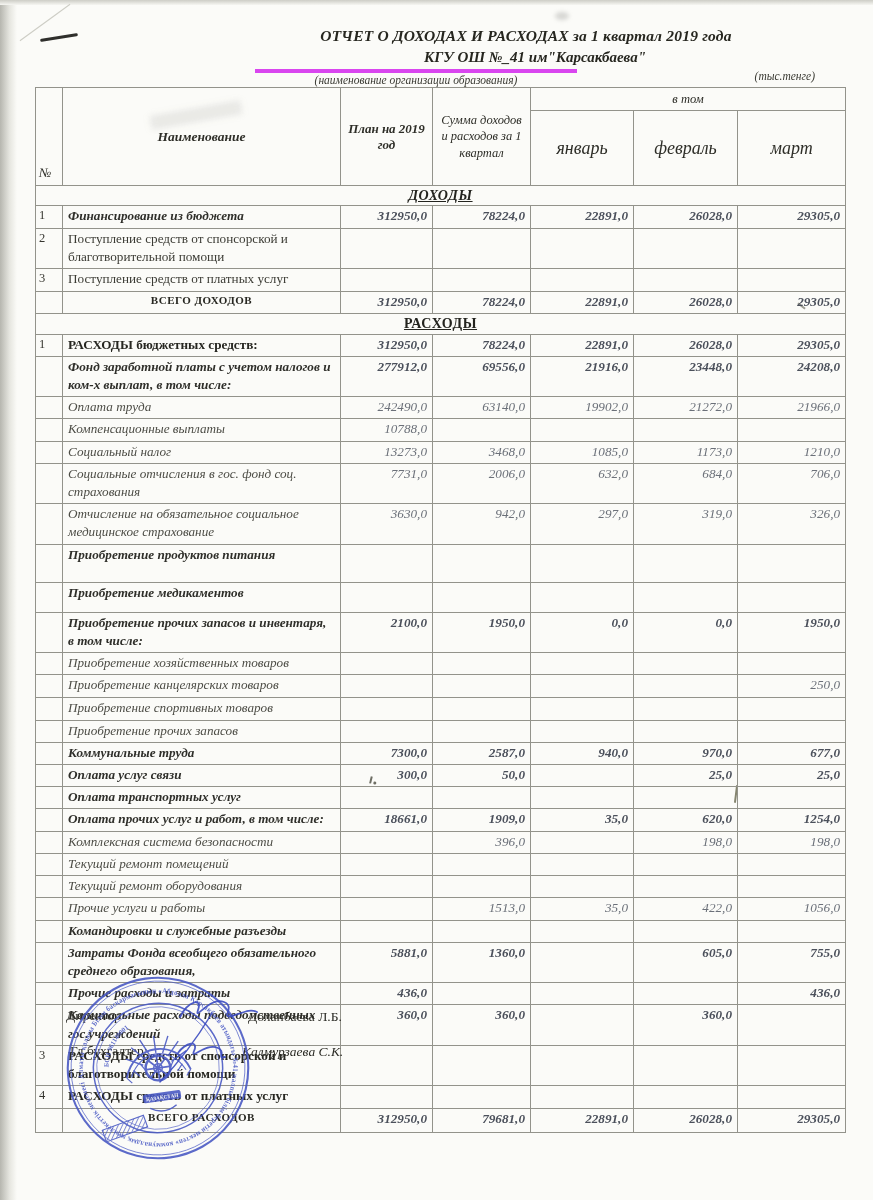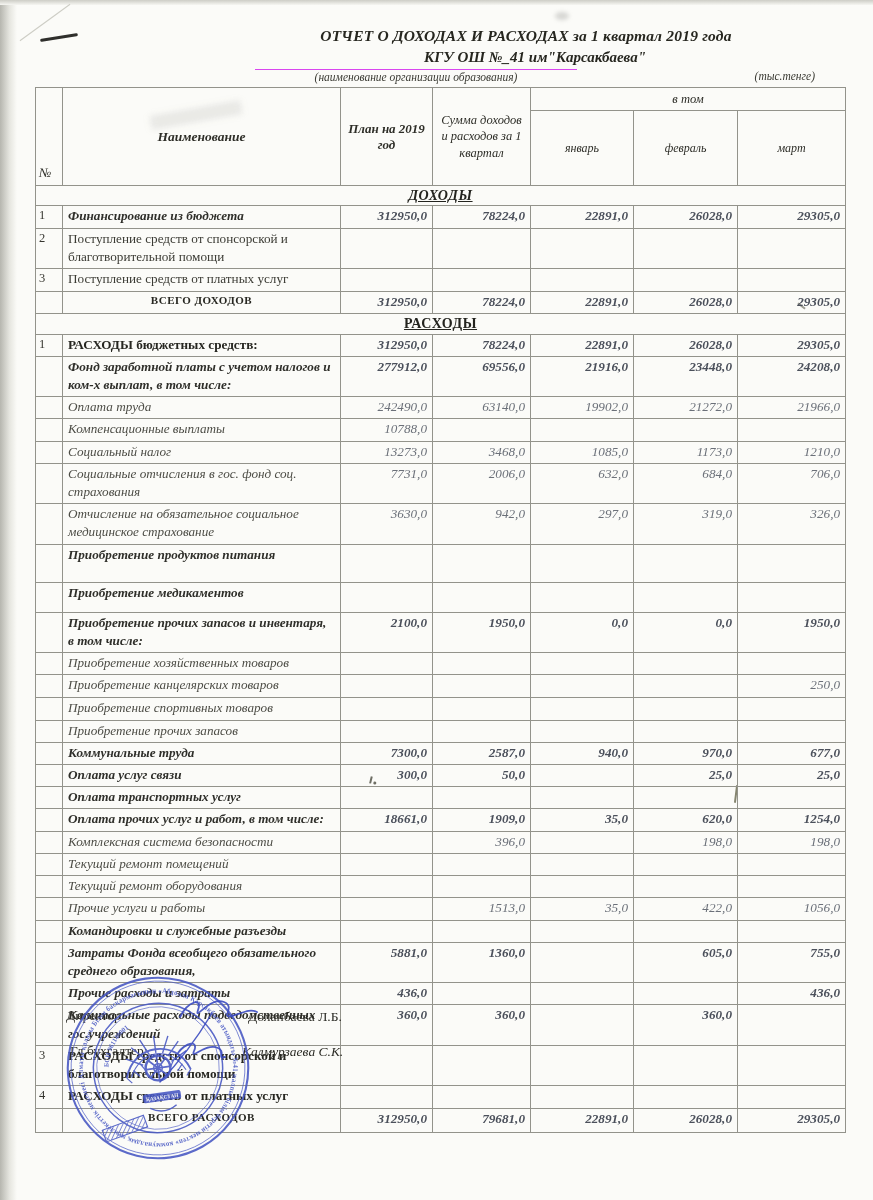--- a/index.html
+++ b/index.html
@@ -12,33 +12,33 @@
   .pen-stroke-tl{position:absolute;left:40px;top:36px;width:38px;height:3px;background:#2f2f2c;border-radius:2px;transform:rotate(-9deg);}
   .smudge-a{position:absolute;left:150px;top:108px;width:92px;height:14px;background:rgba(125,125,120,.15);filter:blur(3px);transform:rotate(-10deg);}
   .smudge-b{position:absolute;left:555px;top:12px;width:14px;height:8px;background:rgba(120,120,115,.28);filter:blur(2px);border-radius:50%;}
   .mark-room{position:absolute;left:366px;top:776px;width:4px;height:7px;border-right:2px solid #6e6e64;transform:rotate(14deg);}
   .mark-room:after{content:"";position:absolute;left:8px;top:4px;width:3px;height:3px;background:#6e6e64;border-radius:50%;}
   .mark-equip{position:absolute;left:735px;top:785px;width:2px;height:18px;background:#85856f;transform:rotate(7deg);border-radius:1px;}
   .mark-r1{position:absolute;left:797px;top:305px;width:9px;height:2px;background:#9a9a90;transform:rotate(38deg);}
 
   .title1{position:absolute;left:226px;top:27px;width:600px;text-align:center;font-weight:bold;font-style:italic;font-size:15.5px;letter-spacing:.2px;color:#26261f;}
   .title2{position:absolute;left:235px;top:49px;width:600px;text-align:center;font-weight:bold;font-style:italic;font-size:15px;color:#26261f;}
-  .caption{position:absolute;left:255px;top:69px;width:322px;text-align:center;font-style:italic;font-size:11.5px;color:#3a3a33;border-top:1px solid #d946ef;padding-top:1px;}
+  .caption{position:absolute;left:255px;top:69px;width:322px;text-align:center;font-style:italic;font-size:11.5px;color:#3a3a33;border-top:4px solid #d946ef;padding-top:1px;}
   .currency{position:absolute;left:735px;top:70px;width:80px;text-align:right;font-style:italic;font-size:11.5px;color:#3a3a33;}
 
   table.report{position:absolute;left:35px;top:87px;width:810px;border-collapse:collapse;table-layout:fixed;}
   table.report th,table.report td{border:1px solid var(--border);}
   table.report{border:1.5px solid #7e7e75;}
   thead th{font-weight:normal;color:#2e2e28;}
   .h-num{vertical-align:bottom;text-align:left;padding:2px 3px 4px;font-style:italic;font-size:13px;}
   .h-name{font-weight:bold;font-style:italic;font-size:13.5px;text-align:center;}
   .h-plan{font-weight:bold;font-style:italic;font-size:13px;text-align:center;padding:0 6px;}
   .h-sum{font-style:italic;font-size:12.5px;text-align:center;padding:0 4px;line-height:1.3;}
   .h-group{font-style:italic;font-size:12.5px;text-align:center;height:20px;}
-  .h-month{font-style:italic;font-size:12px;text-align:center;font-weight:normal;border-radius:6px;}
+  .h-month{font-style:italic;font-size:18px;text-align:center;font-weight:normal;border-radius:6px;}
   tr.h2{height:75px;}
   tbody td{font-size:13.2px;padding:1px 5px 2px;vertical-align:top;line-height:1.38;}
   .cnum{padding:1px 2px 1px 3px;font-size:12.5px;color:#35352f;}
   .cname{text-align:left;}
   .cval{text-align:right;white-space:nowrap;font-style:italic;}
   .sec{text-align:center;font-weight:bold;font-size:14px;letter-spacing:.6px;padding:0;color:#24241f;text-decoration:underline;}
   .s-bi{font-weight:bold;font-style:italic;color:#2f2f2a;}
   .s-i{font-style:italic;color:#4d4d46;}
   .s-b{font-weight:bold;color:#27272、1;}
   .s-b{font-weight:bold;color:#272721;}

